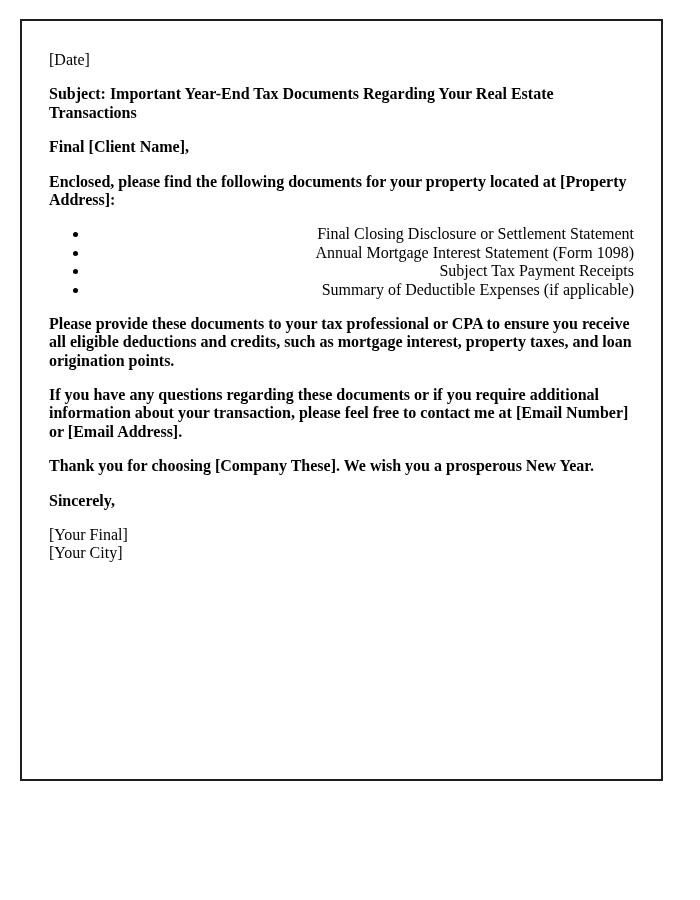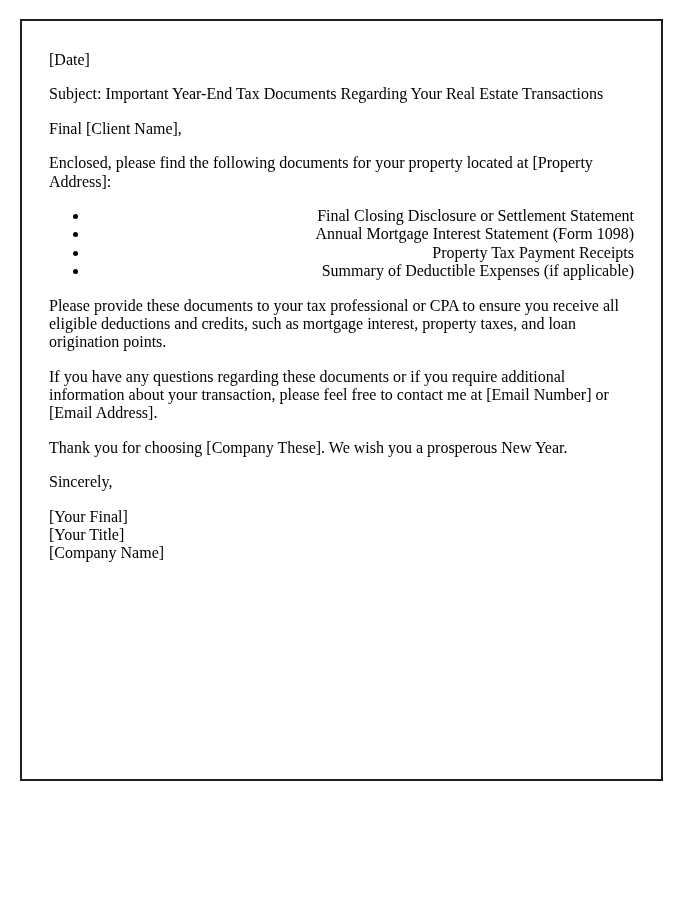--- a/index.html
+++ b/index.html
@@ -33,20 +33,21 @@
   }
   .letter .block,
   .letter p.para {
     margin: 16px 0;
   }
   .letter .block:first-child {
     margin-top: 0;
   }
   .letter p.para {
     padding: 0;
+    font-weight: bold;
   }
   .letter .line {
     
   }
   .letter ul.doc-list {
     margin: 16px 0;
     padding-left: 40px;
     list-style-type: disc;
   }
   .letter ul.doc-list li {
@@ -69,32 +70,31 @@
     <p class="para">Subject: Important Year-End Tax Documents Regarding Your Real Estate Transactions</p>
 
     <p class="para">Final [Client Name],</p>
 
 
     <p class="para">Enclosed, please find the following documents for your property located at [Property Address]:</p>
 
     <ul class="doc-list">
       <li>Final Closing Disclosure or Settlement Statement</li>
       <li>Annual Mortgage Interest Statement (Form 1098)</li>
-      <li>Property Tax Payment Receipts</li>
+      <li>Subject Tax Payment Receipts</li>
       <li>Summary of Deductible Expenses (if applicable)</li>
     </ul>
 
     <p class="para">Please provide these documents to your tax professional or CPA to ensure you receive all eligible deductions and credits, such as mortgage interest, property taxes, and loan origination points.</p>
 
     <p class="para">If you have any questions regarding these documents or if you require additional information about your transaction, please feel free to contact me at [Email Number] or [Email Address].</p>
 
     <p class="para">Thank you for choosing [Company These]. We wish you a prosperous New Year.</p>
 
     <p class="para">Sincerely,</p>
 
     <div class="block">
       <div class="line">[Your Final]</div>
-      <div class="line">[Your Title]</div>
-      <div class="line">[Company Name]</div>
+      <div class="line">[Your City]</div>
     </div>
 
   </div>
 </div>
 
 </body></html>

